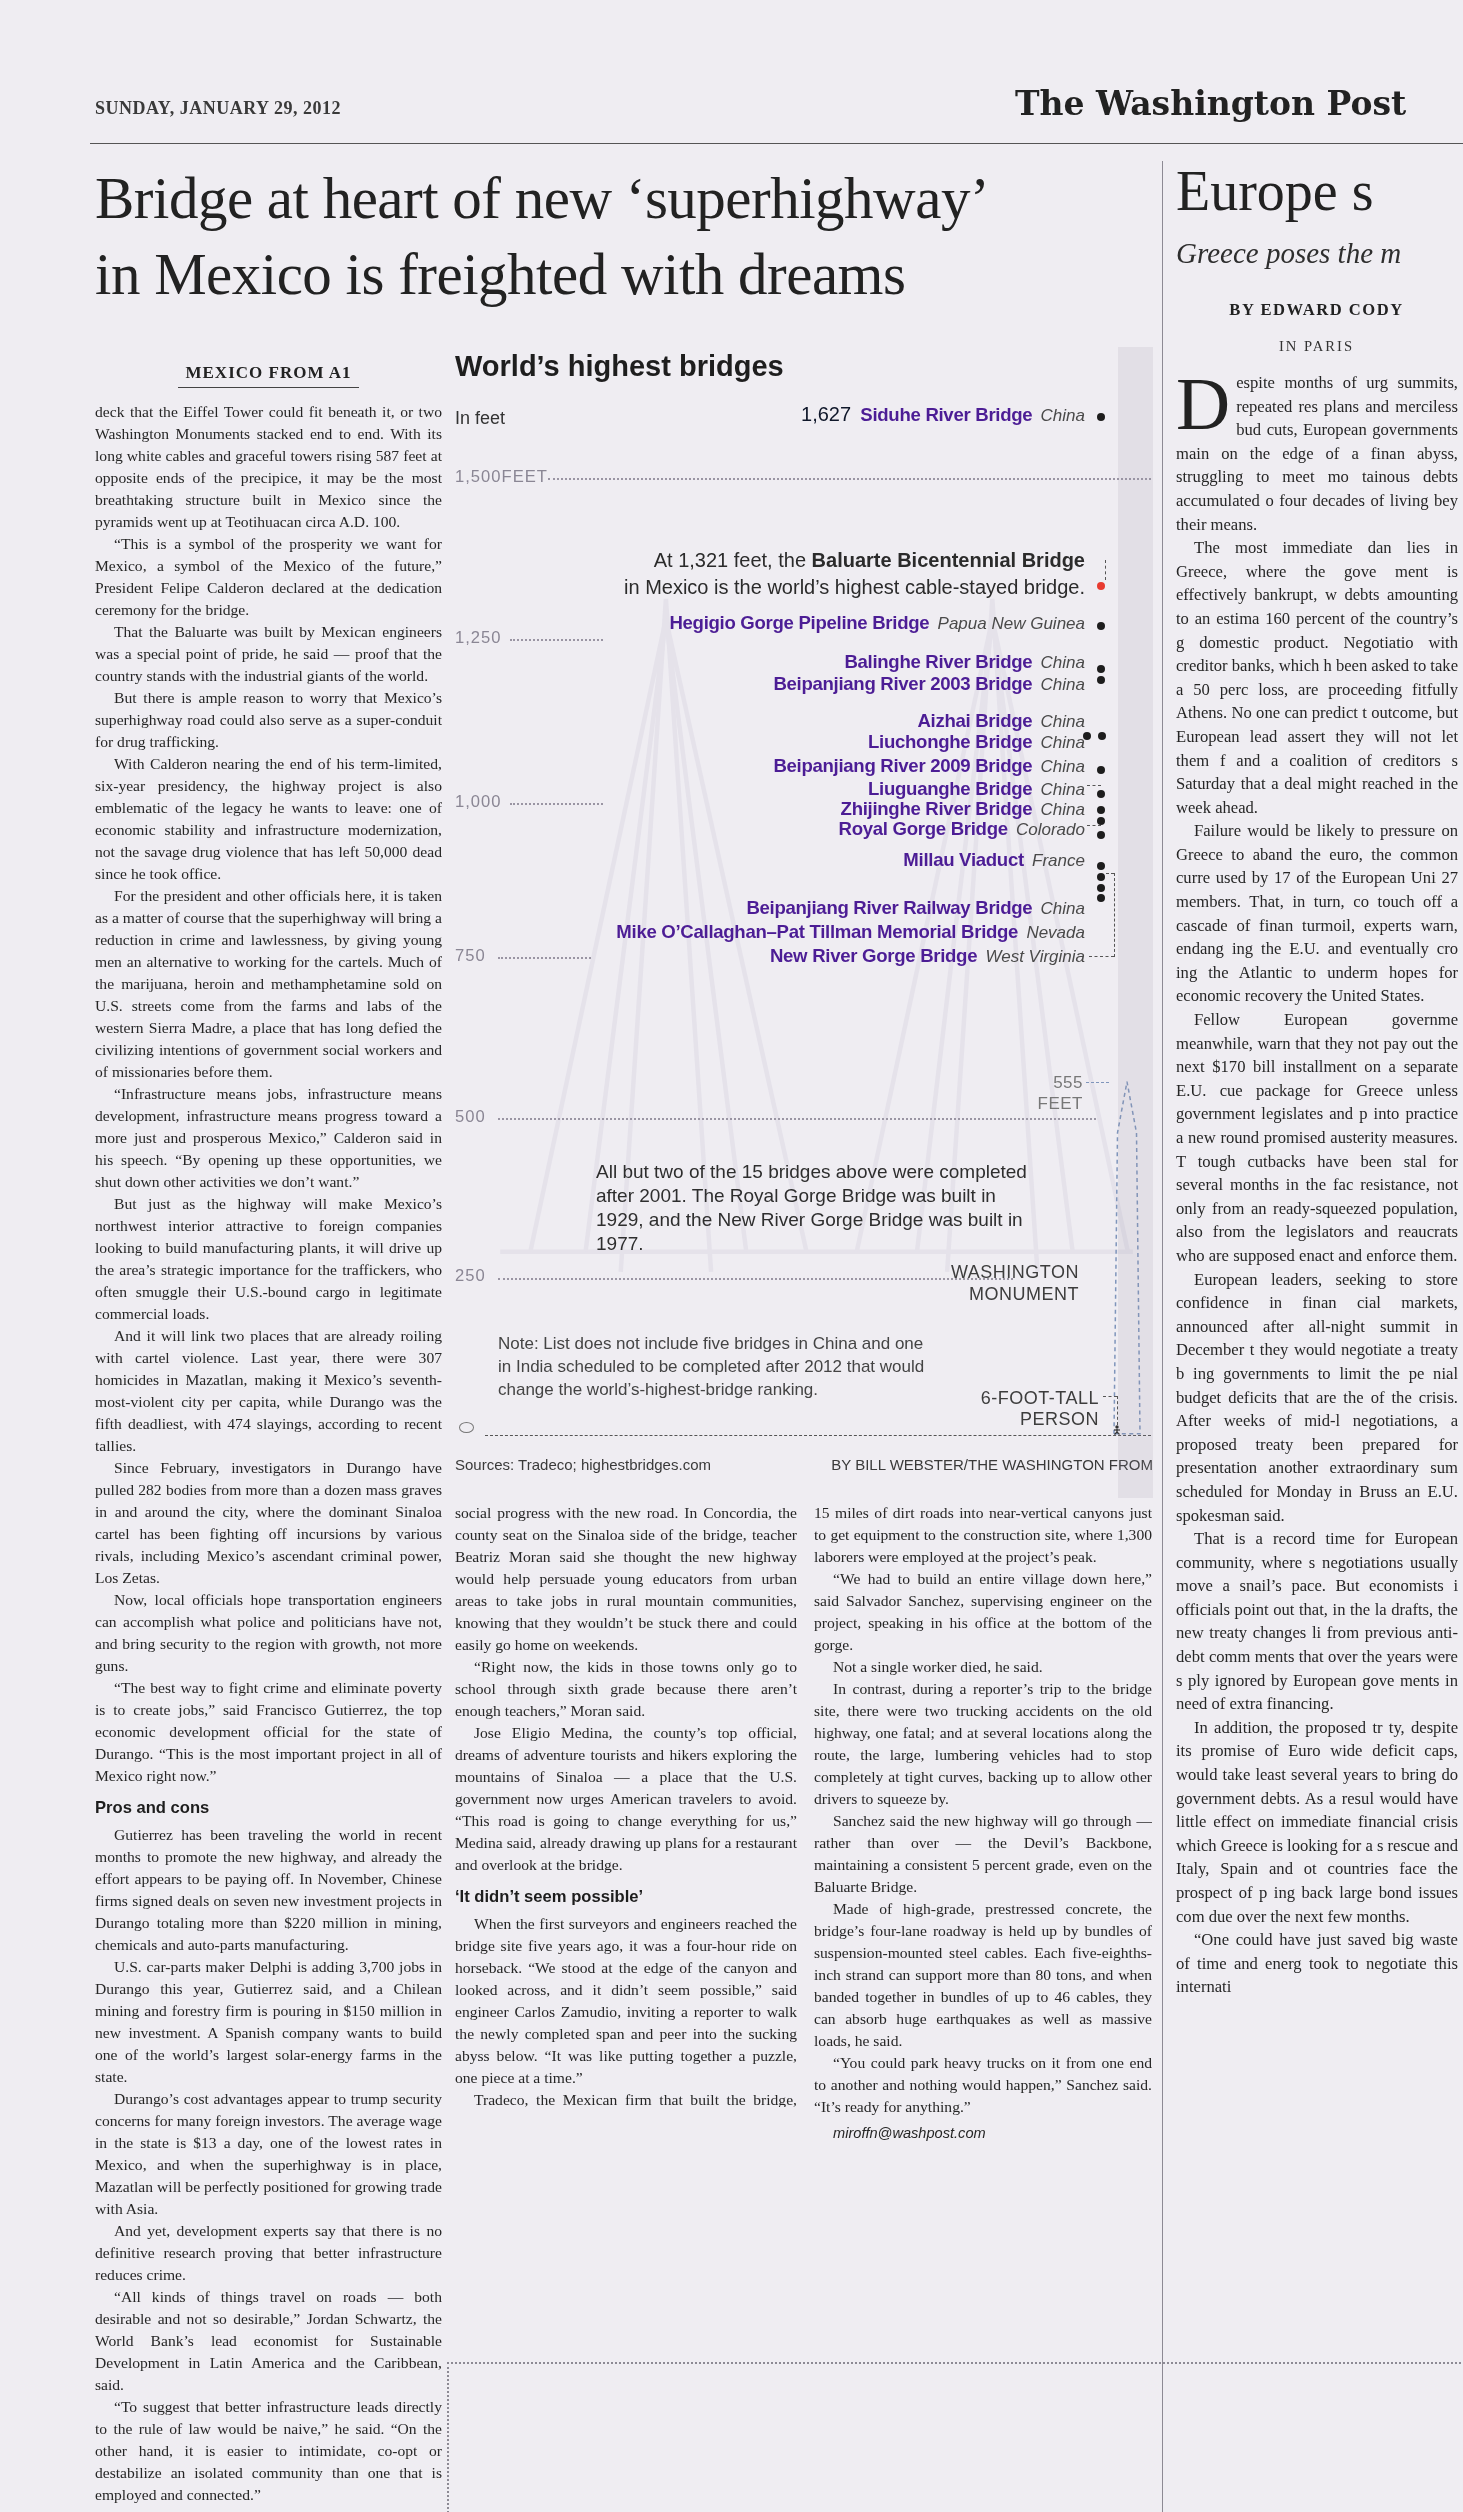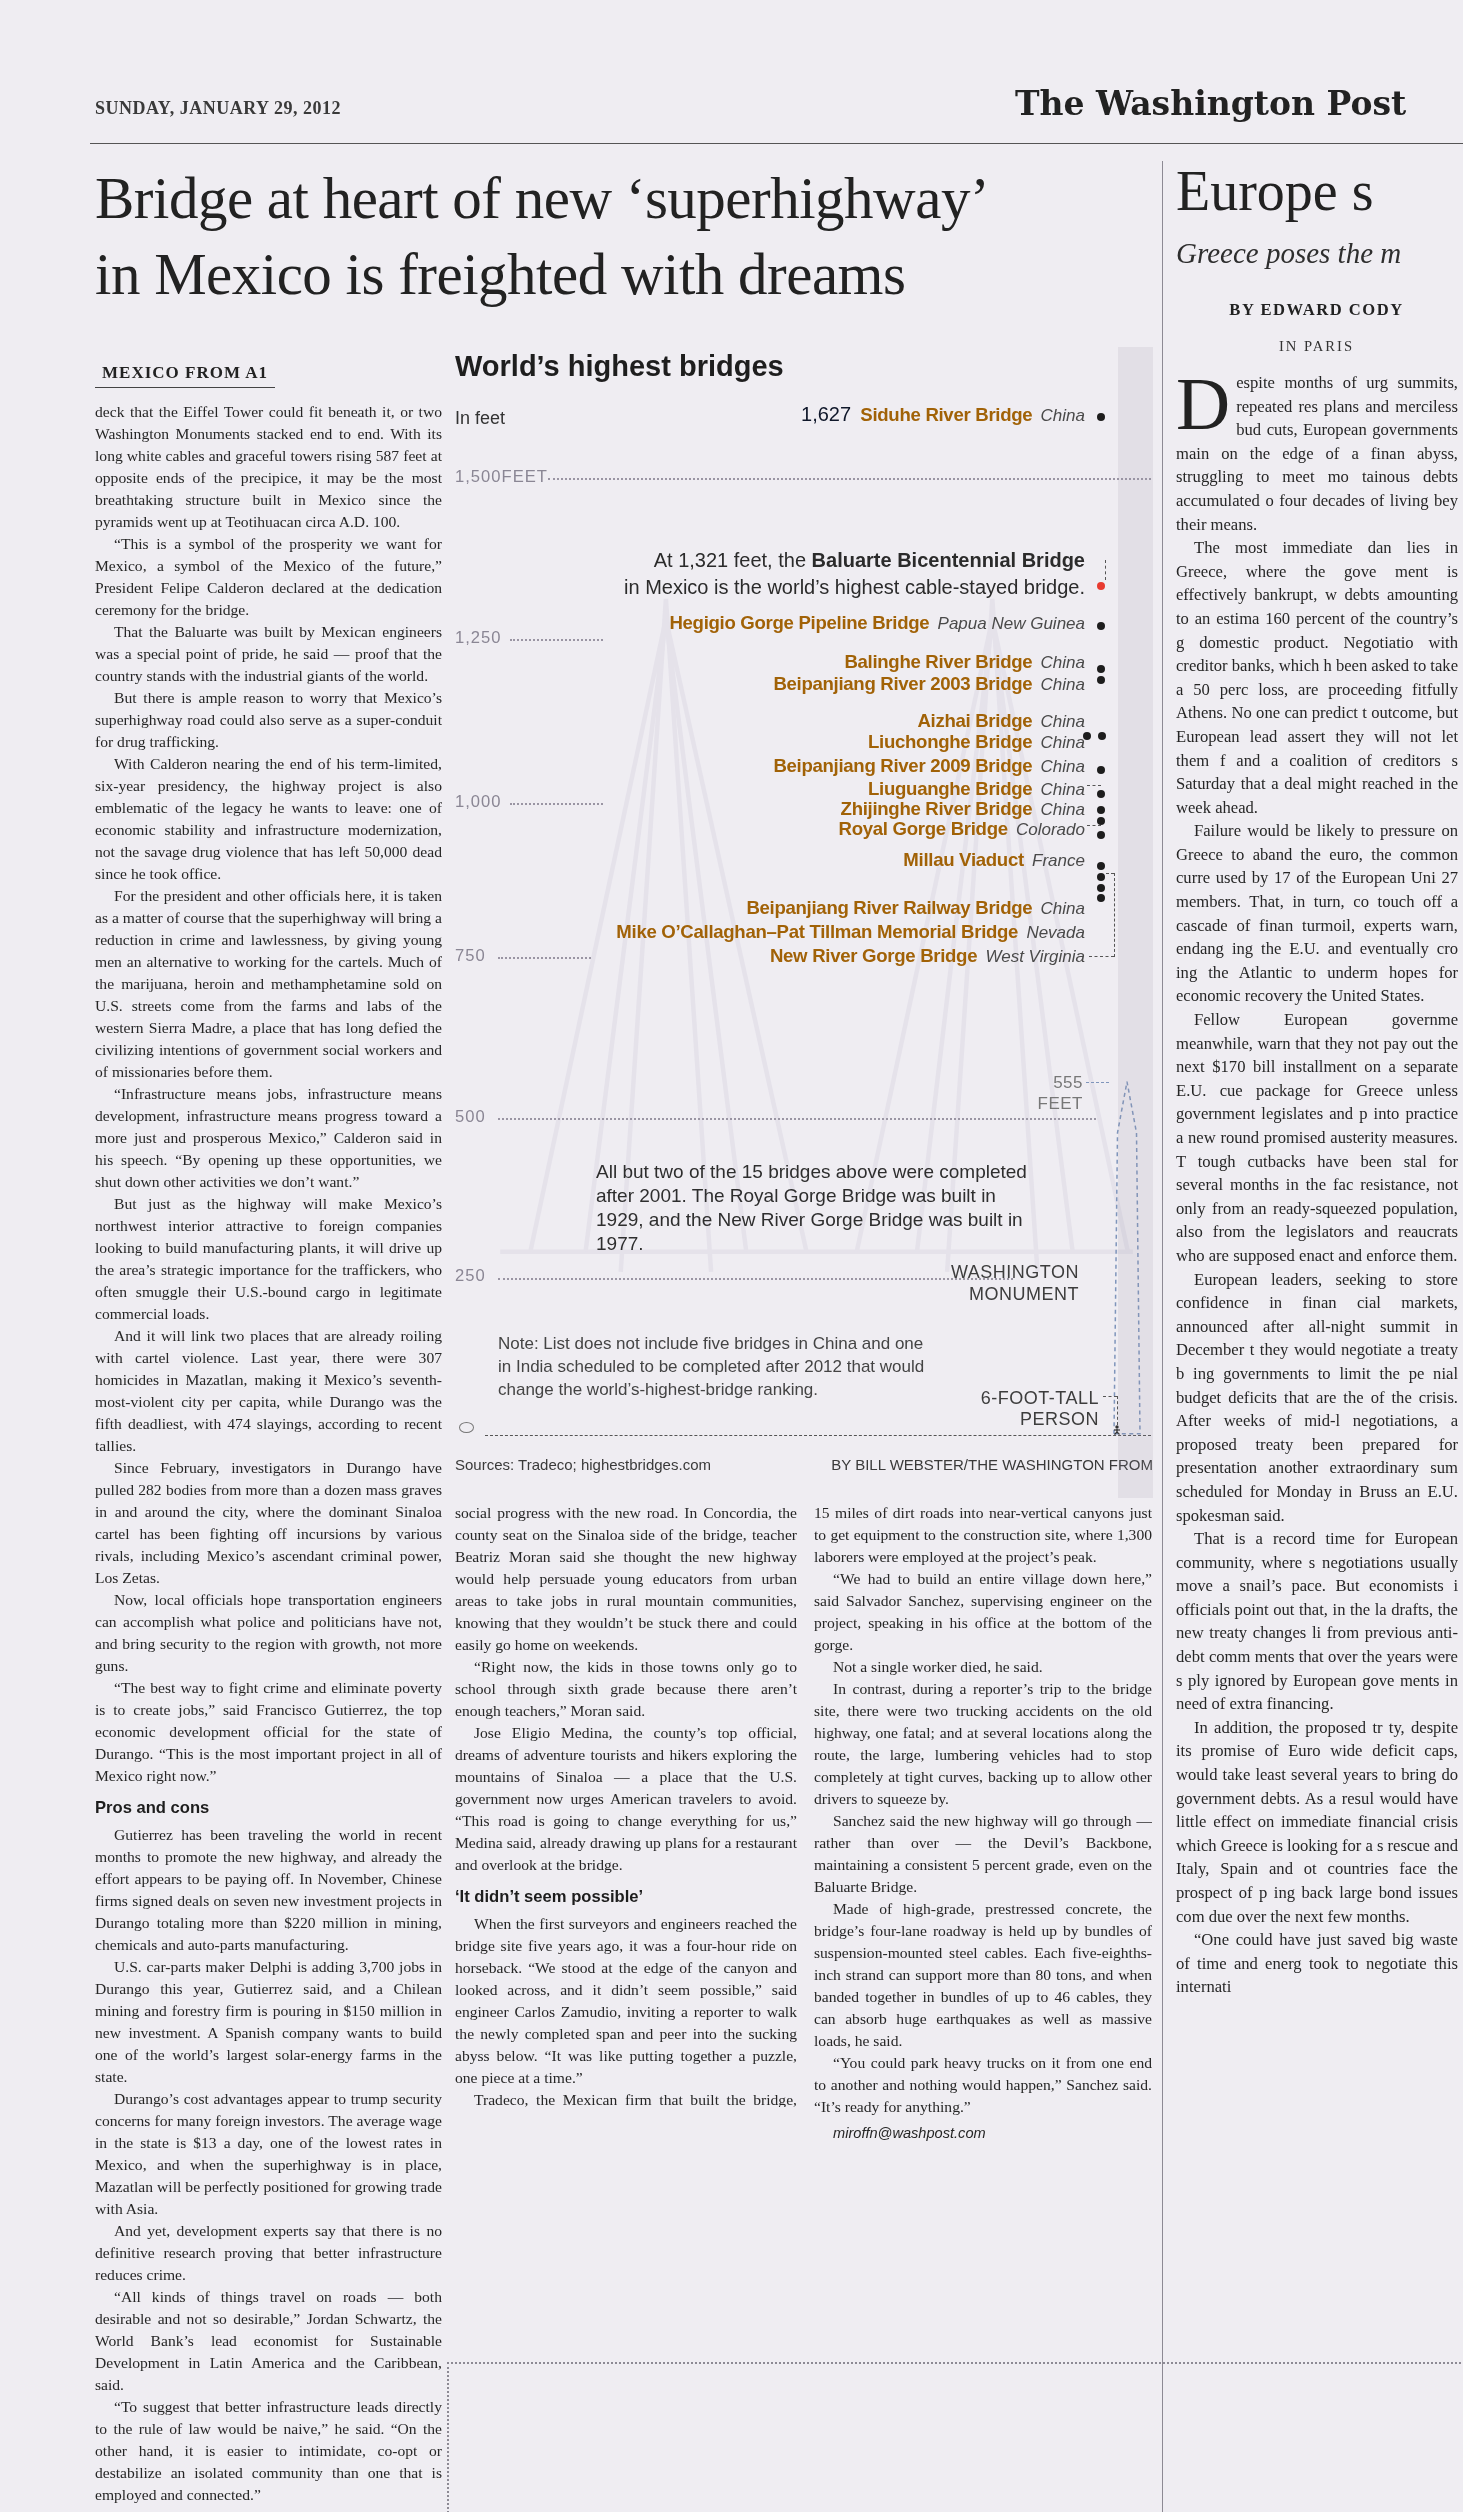--- a/index.html
+++ b/index.html
@@ -8,21 +8,21 @@
   .abs{position:absolute;}
   
   .dateline{left:95px;top:98px;font-size:18px;font-weight:600;letter-spacing:0.5px;color:#3a3a3a;}
   .masthead{left:1015px;top:84px;width:442px;font-family:"DejaVu Serif",serif;font-weight:bold;
             font-size:33px;color:#222;text-align:left;}
   .toprule{left:90px;top:143px;width:1373px;height:0;border-top:1.5px solid #555;}
   
   .headline{left:95px;top:160px;width:1070px;font-size:59px;line-height:76px;color:#222;
             font-family:"Liberation Serif",serif;font-weight:400;letter-spacing:-0.5px;}
   
-  .kicker{left:95px;top:363px;width:347px;font-size:17px;font-weight:bold;
+  .kicker{left:95px;top:363px;width:347px;text-align:center;font-size:17px;font-weight:bold;
           letter-spacing:1px;color:#222;}
   .kicker span{border-bottom:1.5px solid #444;padding:0 7px 5px 7px;}
   .bodycol{font-size:15.6px;line-height:22px;text-align:justify;color:#262626;overflow:hidden;}
   .bodycol .para{margin:0;text-indent:19px;}
   .bodycol .para:first-child{text-indent:0;}
   .bodycol .subhead{margin:10px 0 5px 0;font-family:"Liberation Sans",sans-serif;
                     font-size:16.6px;font-weight:bold;color:#1d1d1d;}
   .bodycol .email{font-family:"Liberation Sans",sans-serif;font-style:italic;font-size:14.6px;
                   text-indent:19px;margin-top:4px;}
   .col1{left:95px;top:401px;width:347px;height:2248px;}
@@ -30,21 +30,21 @@
   .col3{left:814px;top:1502px;width:338px;height:837px;}
   .vrule-main{left:1162px;top:161px;width:0;height:2485px;border-left:1px solid #8d8a94;}
   
   .chart{left:455px;top:347px;width:698px;height:1153px;font-family:"Liberation Sans",sans-serif;}
   .chart-title{left:0;top:3px;font-size:29px;font-weight:bold;color:#1e1e1e;}
   .chart-units{left:0;top:61px;font-size:18px;color:#333;}
   .gline{border-top:2px dotted #9a95a3;height:0;}
   .tick{font-size:16.6px;color:#8a8694;letter-spacing:1px;}
   .brow{position:absolute;right:68px;text-align:right;white-space:nowrap;}
   .bval{font-size:20px;color:#0f172a;}
-  .bname{font-size:18.6px;font-weight:bold;color:#a16207;letter-spacing:-0.3px;}
+  .bname{font-size:18.6px;font-weight:bold;color:#4c1d95;letter-spacing:-0.3px;}
   .bloc{font-size:17px;font-style:italic;color:#4a4a4a;margin-left:6px;}
   .dot{position:absolute;width:8px;height:8px;border-radius:50%;background:#1d1d1d;}
   .dot.red{background:#e83b30;}
   .ann{position:absolute;right:68px;top:200px;text-align:right;font-size:20px;line-height:27px;color:#2b2b2b;}
   .ann b{font-weight:bold;}
   .cnote{position:absolute;left:141px;top:813px;width:442px;font-size:19px;line-height:24px;color:#2e2e2e;}
   .fnote{position:absolute;left:43px;top:985px;width:437px;font-size:17px;line-height:23px;color:#444;}
   .wmon-label{position:absolute;left:472px;top:914px;width:152px;text-align:right;
               font-size:18px;line-height:22px;color:#3d3d3d;letter-spacing:0.5px;}
   .h555{position:absolute;left:563px;top:725px;width:65px;text-align:right;

